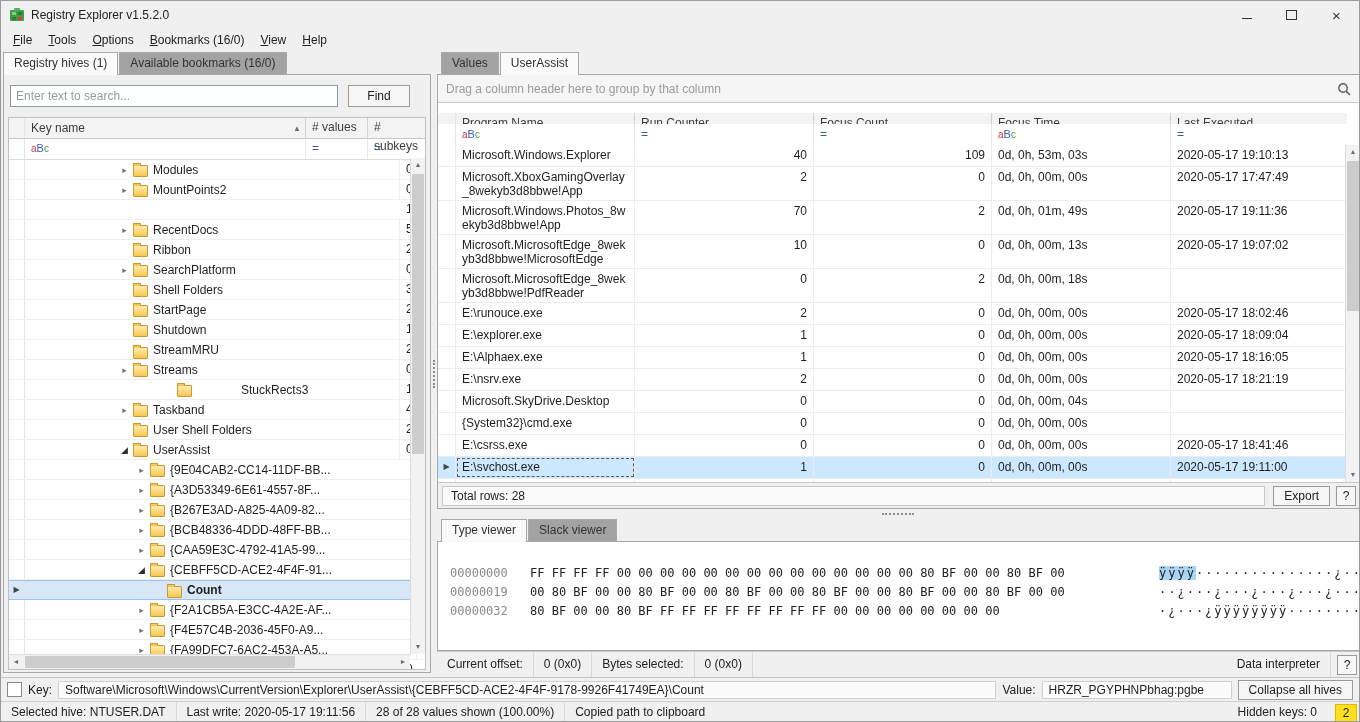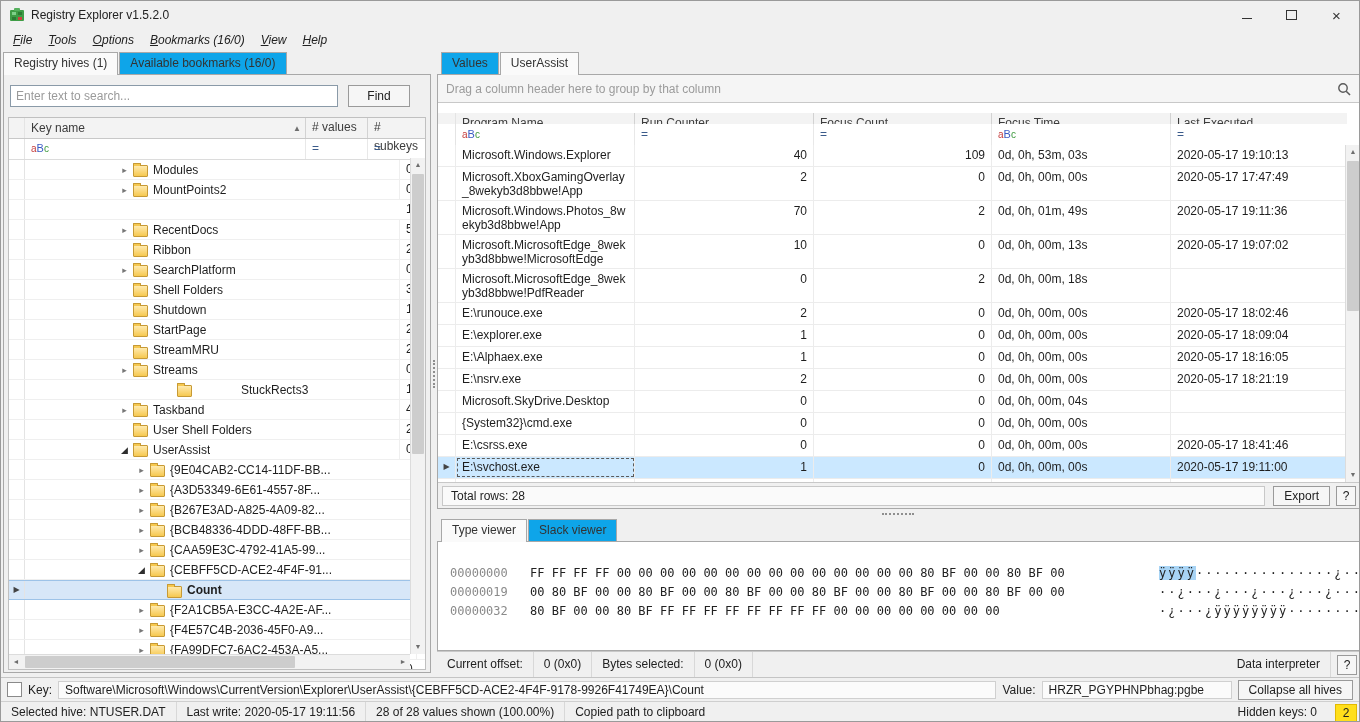--- a/index.html
+++ b/index.html
@@ -9,26 +9,26 @@
   
   .titlebar{position:absolute;top:0;left:0;right:0;height:28px;display:flex;align-items:center;background:#f0f0f0;}
   .titlebar .ticon{margin:0 6px 0 8px;width:16px;height:16px;}
   .title{font-size:12px;color:#222;}
   .winbtns{margin-left:auto;display:flex;height:28px;}
   .winbtn{width:45px;height:28px;display:flex;align-items:center;justify-content:center;color:#333;}
   .glyph-min{display:inline-block;width:10px;border-bottom:1px solid #333;height:1px;margin-top:6px;}
   .glyph-max{display:inline-block;width:9px;height:8px;border:1px solid #333;}
   .glyph-close{font-size:15px;line-height:15px;}
   
-  .menubar{position:absolute;top:28px;left:0;right:12px;height:22px;display:flex;align-items:center;padding-left:4px;background:#f0f0f0;font-style:italic;}
+  .menubar{position:absolute;top:28px;left:0;right:12px;height:22px;display:flex;align-items:center;padding-left:4px;background:#f0f0f0;}
   .menu-item{padding:0 8px;line-height:21px;color:#222;}
   .menu-item u{text-decoration:underline;}
   
   .tabstrip{position:absolute;display:flex;align-items:flex-end;z-index:5;}
-  .tab{padding:3px 10px 4px;background:#0ea5e9;border:1px solid #a8a8a8;border-bottom:none;color:#333;margin-right:1px;white-space:nowrap;}
+  .tab{padding:3px 10px 4px;background:#a3a3a3;border:1px solid #a8a8a8;border-bottom:none;color:#333;margin-right:1px;white-space:nowrap;}
   .tab.active{background:#fafafa;padding-bottom:5px;margin-bottom:-1px;}
   
   .left-panel{position:absolute;top:73px;left:2px;width:428px;height:599px;background:#f0f0f0;border:1px solid #a8a8a8;box-sizing:border-box;}
   .search-row{position:absolute;top:10px;left:6px;right:6px;height:22px;display:flex;}
   .search-input{width:328px;height:22px;box-sizing:border-box;border:1px solid #8a9aa8;background:#fff;padding:0 5px;font:12px "Liberation Sans",sans-serif;color:#222;}
   .search-input::placeholder{color:#9a9a9a;}
   .btn{background:#f6f6f6;border:1px solid #9a9a9a;color:#222;font:12px "Liberation Sans",sans-serif;padding:0 10px;height:22px;box-sizing:border-box;}
   .find-btn{margin-left:10px;width:62px;}
   .tree-grid{position:absolute;top:42px;left:4px;width:418px;height:553px;background:#fff;border:1px solid #c0c0c0;box-sizing:border-box;overflow:hidden;}
   .tg-header,.tg-filter{display:flex;height:20px;line-height:19px;}
@@ -245,32 +245,32 @@
               <div class="folder"></div>
               <div class="t-label">Shell Folders</div>
             </div>
             <div class="t-val">31</div>
           </div>
           <div class="trow">
             <div class="t-ind"></div>
             <div class="t-name" style="padding-left: 93px;">
               <div class="t-arrow"></div>
               <div class="folder"></div>
+              <div class="t-label">StartPage</div>
+            </div>
+            <div class="t-val">2</div>
+          </div>
+          <div class="trow">
+            <div class="t-ind"></div>
+            <div class="t-name" style="padding-left: 93px;">
+              <div class="t-arrow"></div>
+              <div class="folder"></div>
               <div class="t-label">Shutdown</div>
             </div>
             <div class="t-val">1</div>
-          </div>
-          <div class="trow">
-            <div class="t-ind"></div>
-            <div class="t-name" style="padding-left: 93px;">
-              <div class="t-arrow"></div>
-              <div class="folder"></div>
-              <div class="t-label">StartPage</div>
-            </div>
-            <div class="t-val">2</div>
           </div>
           <div class="trow">
             <div class="t-ind"></div>
             <div class="t-name" style="padding-left: 93px; align-items: flex-end;">
               <div class="t-arrow"></div>
               <div class="folder"></div>
               <div class="t-label">StreamMRU</div>
             </div>
             <div class="t-val">2</div>
           </div>

